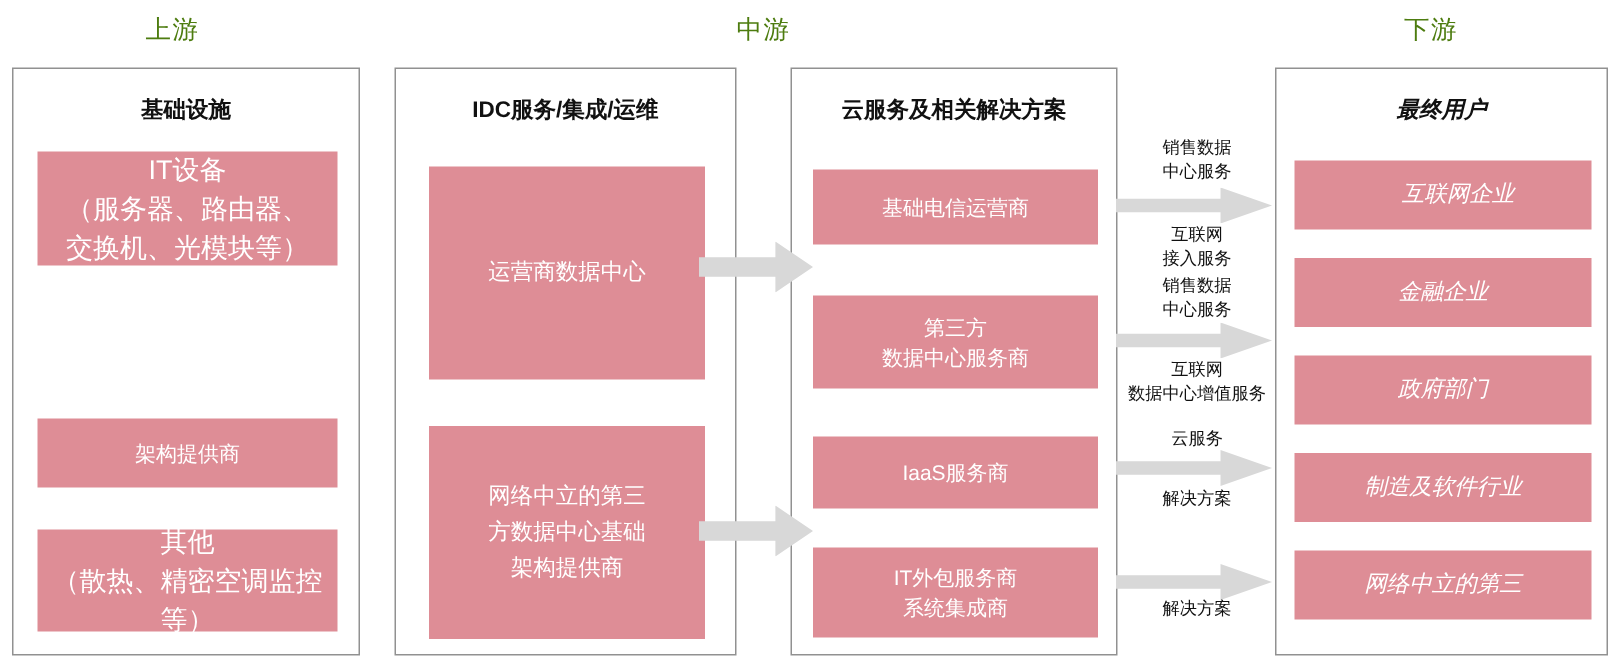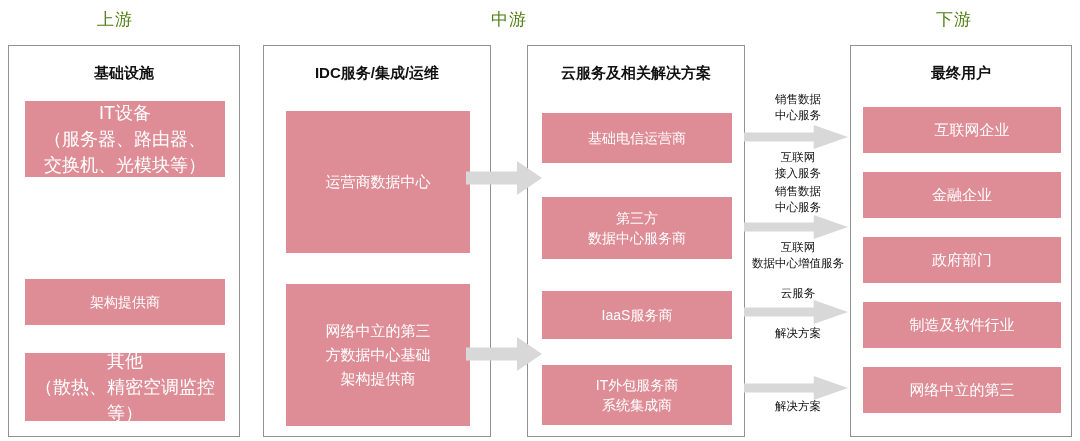--- a/index.html
+++ b/index.html
@@ -18,21 +18,21 @@
   .arrow { position:absolute; background:#d8d8d8;
            clip-path:polygon(0 31%, 67% 31%, 67% 0, 100% 50%, 67% 100%, 67% 69%, 0 69%); }
 
   .flow-label { position:absolute; left:740px; width:116px; text-align:center; font-size:11.5px; line-height:1.35;
                 color:#111; white-space:pre-line; }
 
   
   .col1 { left:8px;   width:232px; }
   .col2 { left:263px; width:228px; }
   .col3 { left:527px; width:218px; }
-  .col4 { left:850px; width:222px; }
+  .col4 { left:850px; width:222px;font-style:italic; }
 
   
   .col1 .box { left:16px; width:200px; font-size:18px; }
   .c1b1 { top:55px;  height:76px; }
   .c1b2 { top:144px; height:74px; }
   .c1b3 { top:233px; height:46px; font-size:14px !important; }
   .c1b4 { top:307px; height:68px; }
 
   
   .col2 .box { left:22px; width:184px; font-size:15px; line-height:1.6; }

